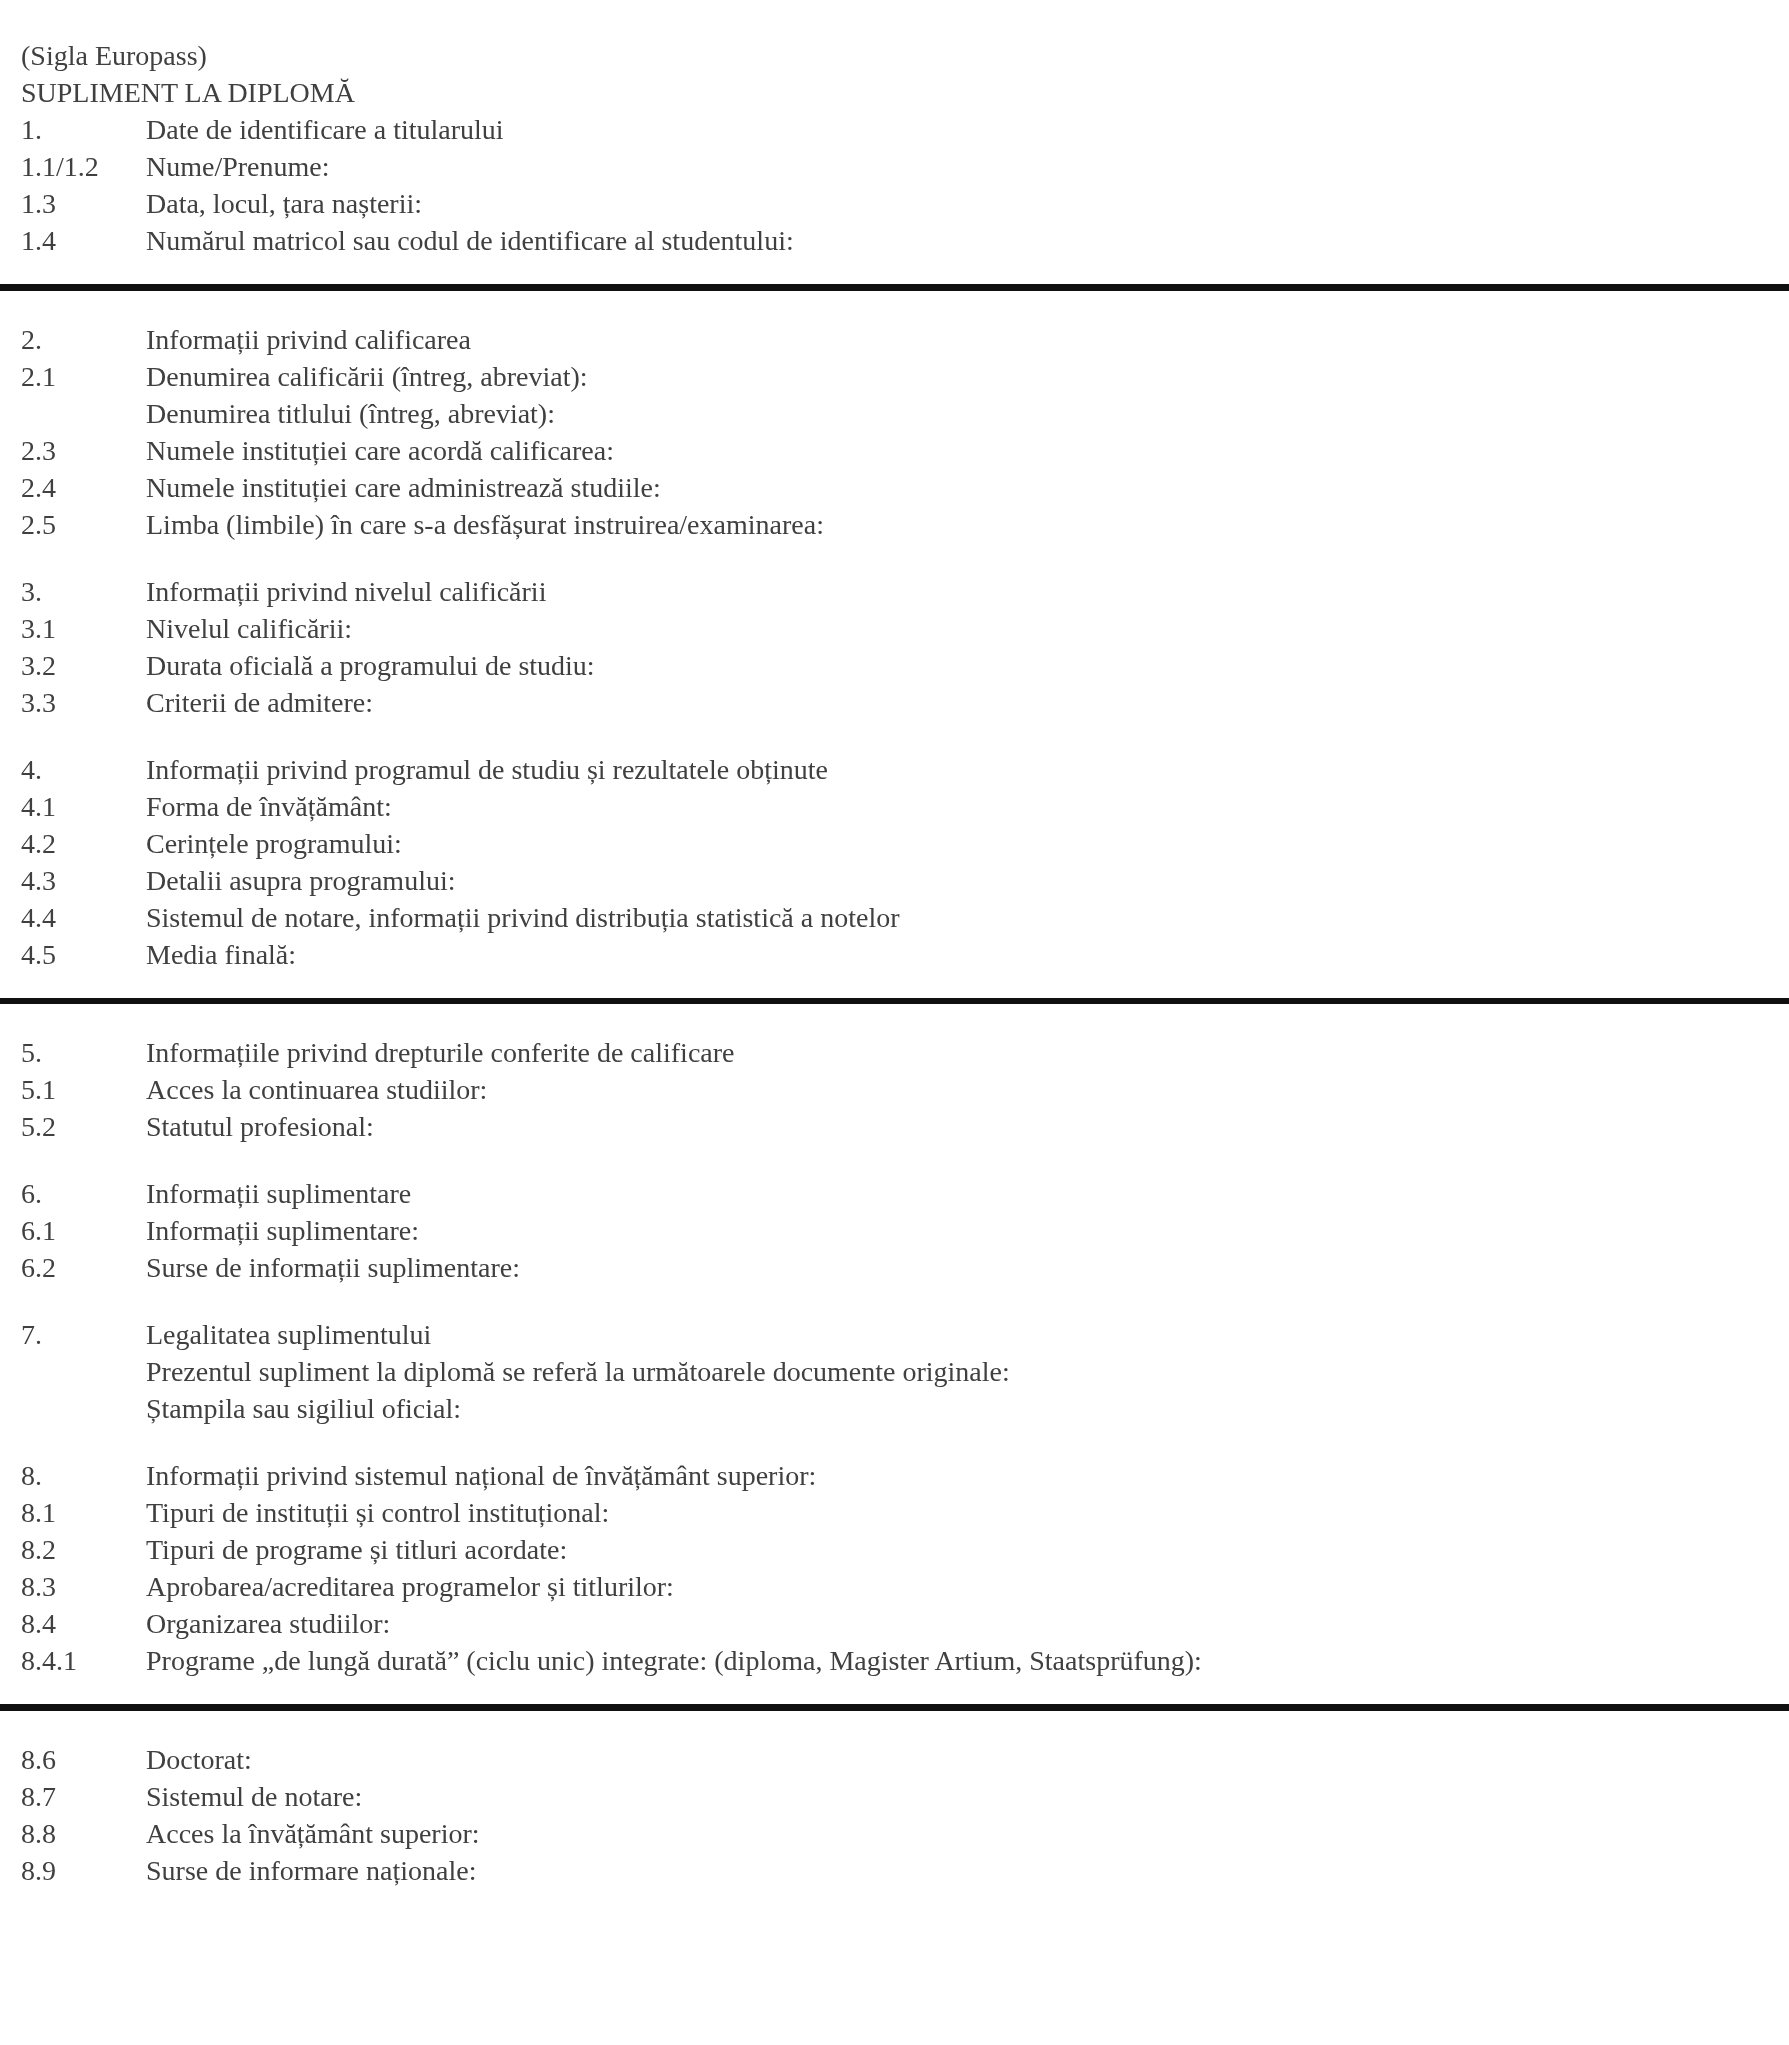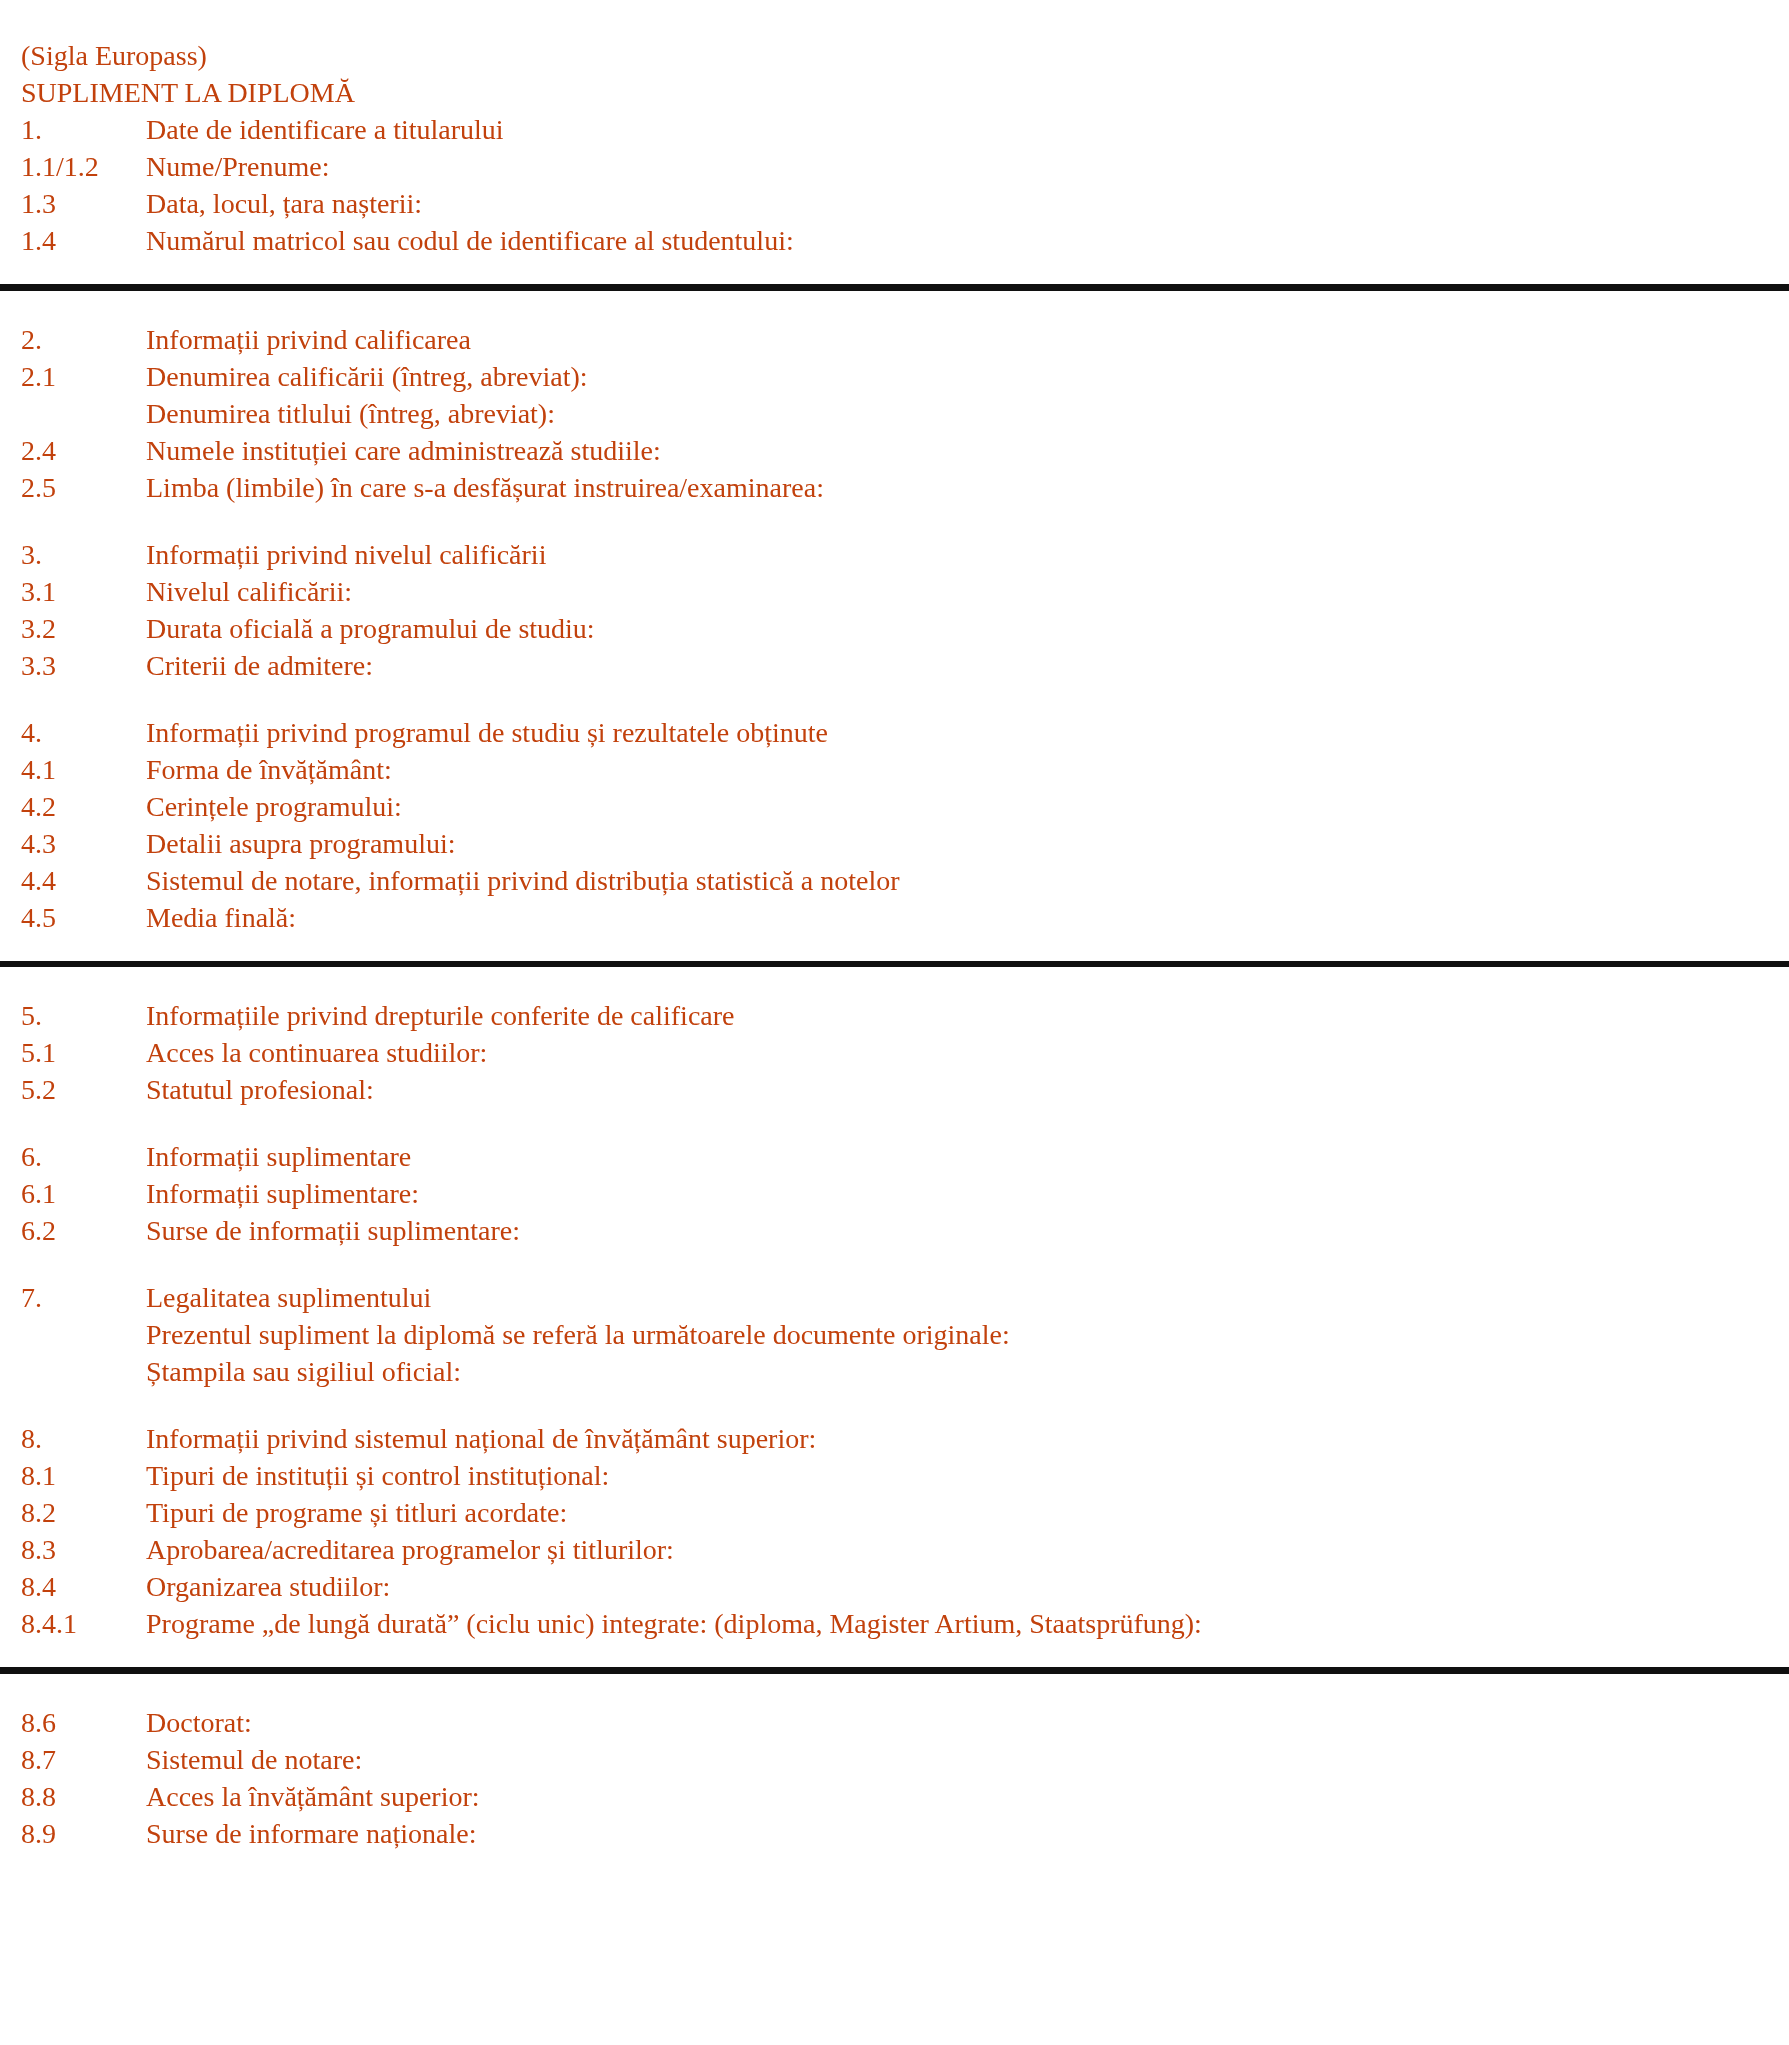--- a/index.html
+++ b/index.html
@@ -7,21 +7,21 @@
     margin: 0;
     padding: 0;
     background: #ffffff;
   }
   .page {
     position: relative;
     box-sizing: border-box;
     width: 1789px;
     height: 2046px;
     background: #ffffff;
-    color: #c2410c;
+    color: #404040;
     font-family: "Liberation Serif", "DejaVu Serif", serif;
     font-size: 28px;
     line-height: 37px;
     padding-top: 37px;
     overflow: hidden;
   }
   .header, .section {
     padding-left: 21px;
     padding-right: 25px;
   }
@@ -91,20 +91,24 @@
         </div>
         <div class="row">
           <span class="num">2.1</span>
           <span class="label">Denumirea calificării (întreg, abreviat):</span>
         </div>
         <div class="row">
           <span class="num"></span>
           <span class="label">Denumirea titlului (întreg, abreviat):</span>
         </div>
         <div class="row">
+          <span class="num">2.3</span>
+          <span class="label">Numele instituției care acordă calificarea:</span>
+        </div>
+        <div class="row">
           <span class="num">2.4</span>
           <span class="label">Numele instituției care administrează studiile:</span>
         </div>
         <div class="row">
           <span class="num">2.5</span>
           <span class="label">Limba (limbile) în care s-a desfășurat instruirea/examinarea:</span>
         </div>
       </div>
       <div class="section">
         <div class="row">

